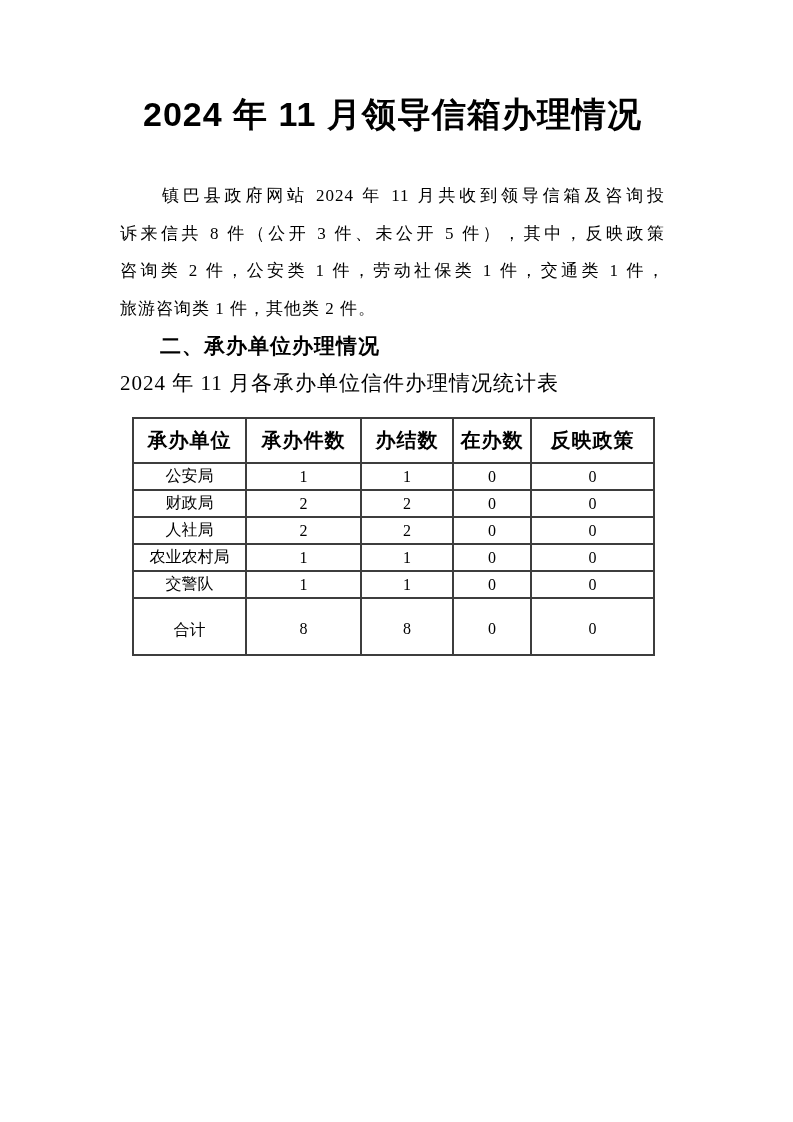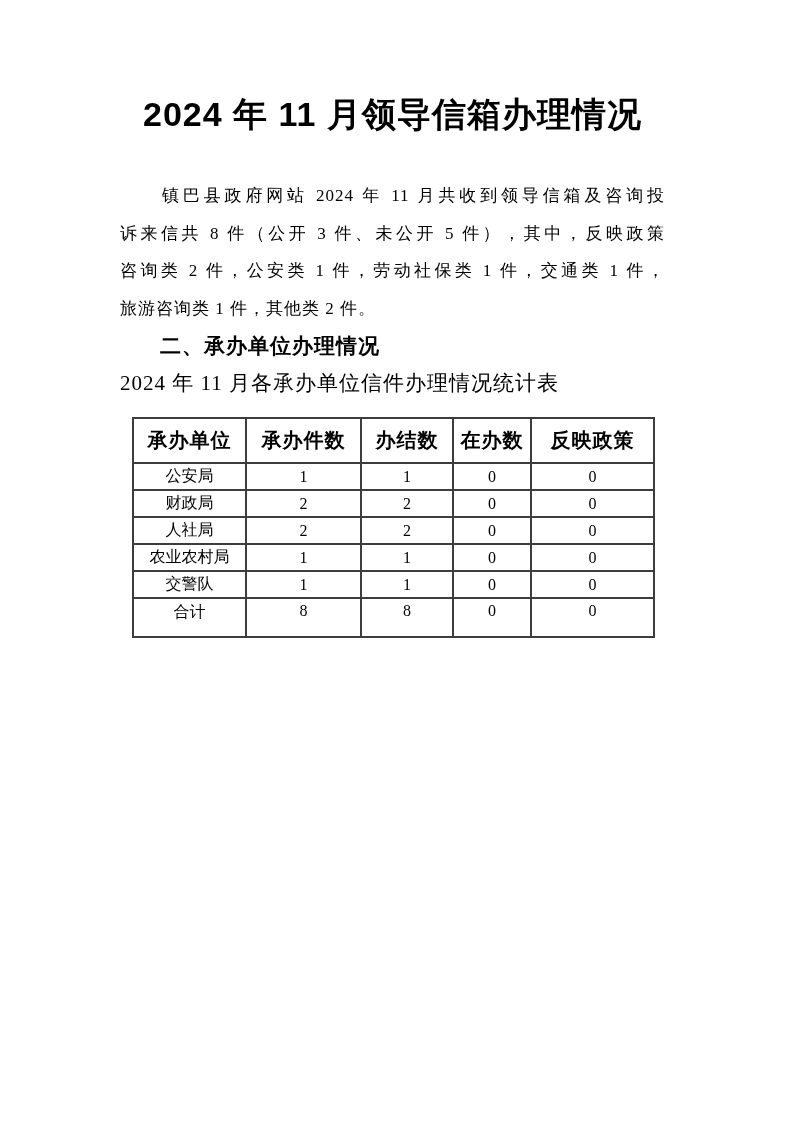--- a/index.html
+++ b/index.html
@@ -58,21 +58,21 @@
   }
   table.stats th {
     font-family:"Liberation Sans", sans-serif;
     font-size:20px; font-weight:700;
     height:43px; letter-spacing:1px;
   }
   table.stats td {
     font-size:16px; height:25px; font-weight:400;
   }
   table.stats tr.total td {
-    height:34px; vertical-align:top; padding-top:3px;margin-top:41px;
+    height:34px; vertical-align:top; padding-top:21px;margin-top:41px;
   }
 </style>
 </head>
 <body>
 
 <div class="doc">
 
   <div class="title">2024 年 11 月领导信箱办理情况</div>
 
 

